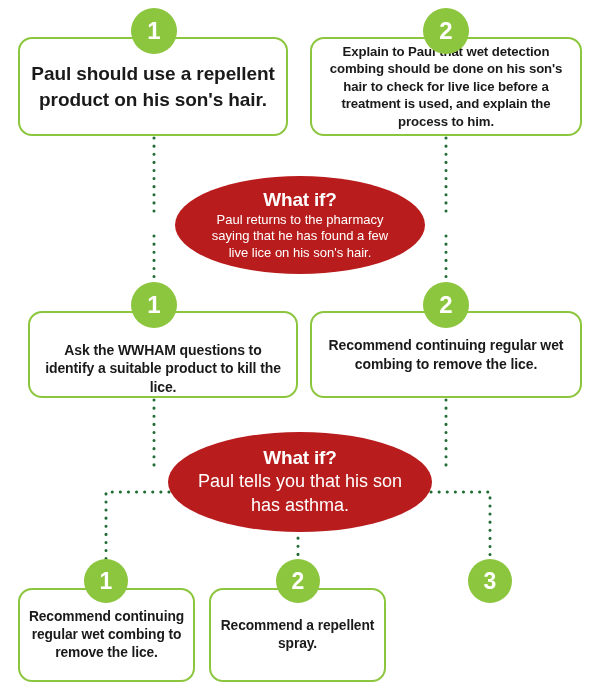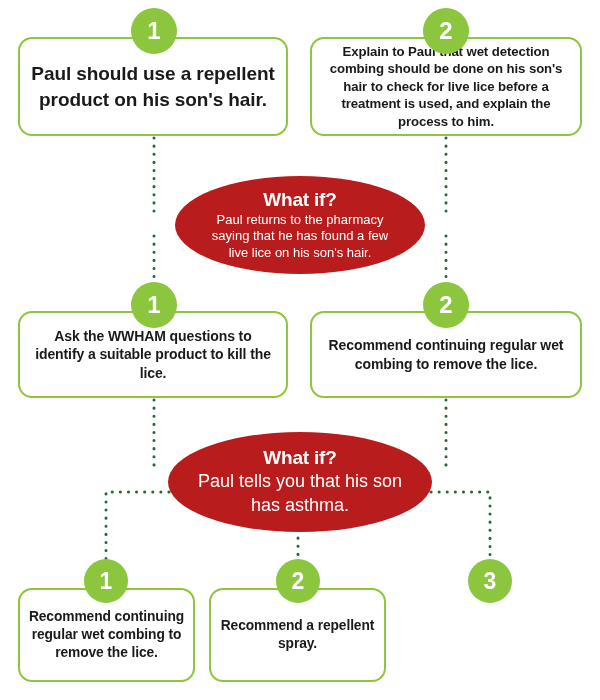--- a/index.html
+++ b/index.html
@@ -90,21 +90,21 @@
     line-height: 1.28;
     padding: 0 28px;
   }
 
   
   #box-top-1      { left: 18px;  top: 37px;  width: 270px; height: 99px; }
   #box-top-1 .node-text { font-size: 19px; }
   #box-top-2      { left: 310px; top: 37px;  width: 272px; height: 99px; }
   #box-top-2 .node-text { font-size: 13.2px; }
 
-  #box-mid-1      { left: 18px;  top: 311px; width: 270px; height: 87px; }
+  #box-mid-1      { left: 28px;  top: 311px; width: 270px; height: 87px; align-items: flex-end; }
   #box-mid-1 .node-text { font-size: 14px; }
   #box-mid-2      { left: 310px; top: 311px; width: 272px; height: 87px; }
   #box-mid-2 .node-text { font-size: 14px; }
 
   #box-bot-1      { left: 18px;  top: 588px; width: 177px; height: 94px; }
   #box-bot-1 .node-text { font-size: 13.8px; }
   #box-bot-2      { left: 209px; top: 588px; width: 177px; height: 94px; }
   #box-bot-2 .node-text { font-size: 13.8px; }
   #box-bot-3      { left: 400px; top: 588px; width: 182px; height: 94px; }
   #box-bot-3 .node-text { font-size: 13.8px; }

